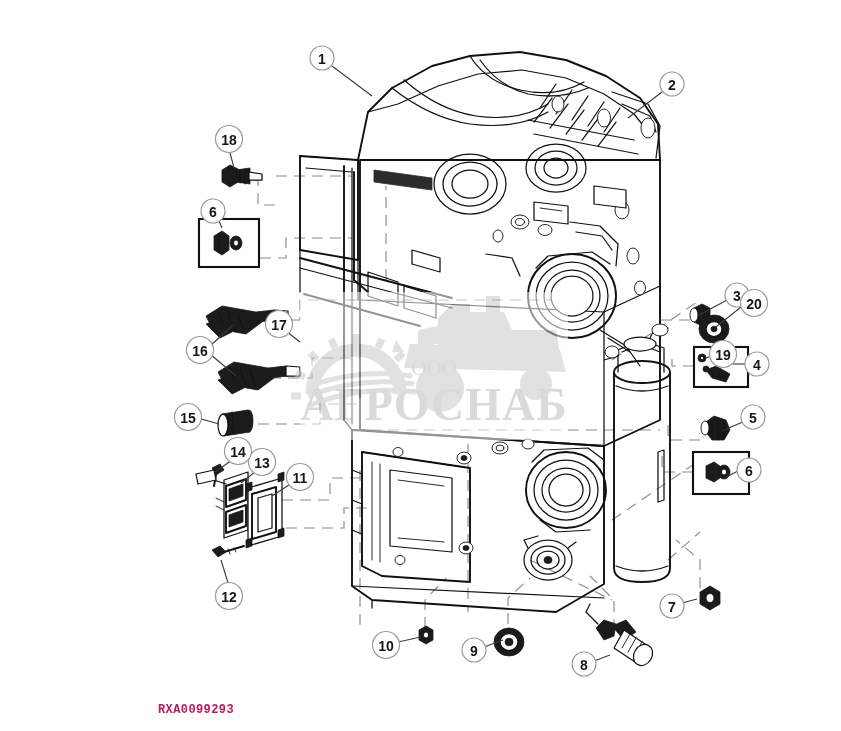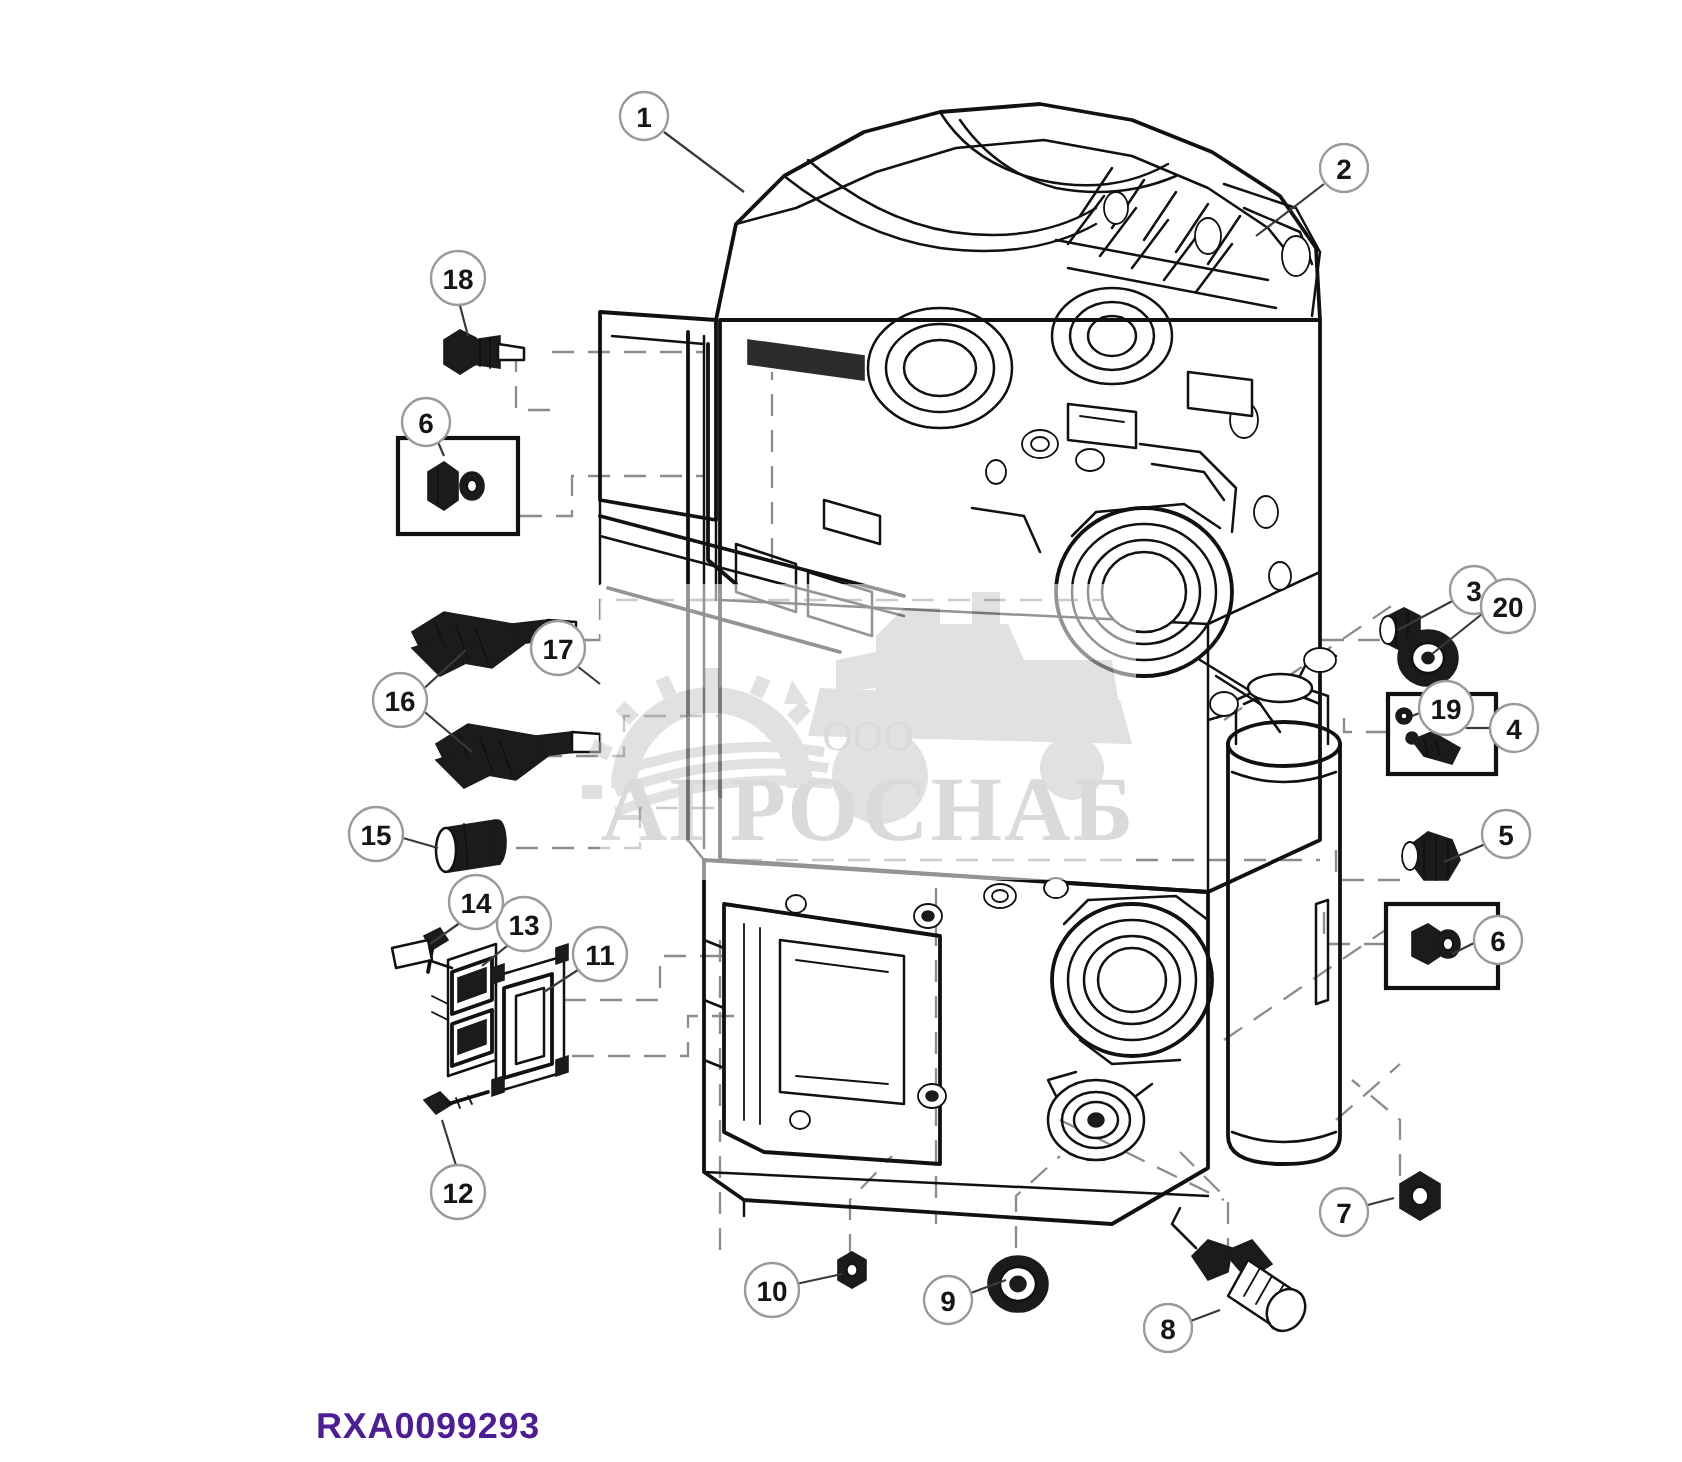--- a/index.html
+++ b/index.html
@@ -27,25 +27,25 @@
     left: 0;
     top: 0;
     width: 841px;
     height: 731px;
     display: block;
   }
   .figure-code {
     position: absolute;
     left: 158px;
     top: 703px;
-    font-family: Liberation Sans, sans-serif;
-    font-size: 18px;
+    font-family: Liberation Mono, monospace;
+    font-size: 12px;
     font-weight: bold;
     letter-spacing: 0.4px;
-    color: #4c1d95;
+    color: #be185d;
     white-space: nowrap;
   }
 </style>
 </head>
 <body>
 
 <div id="diagram-root">
 
   <svg id="diagram-svg" viewBox="0 0 841 731">
     <defs>

